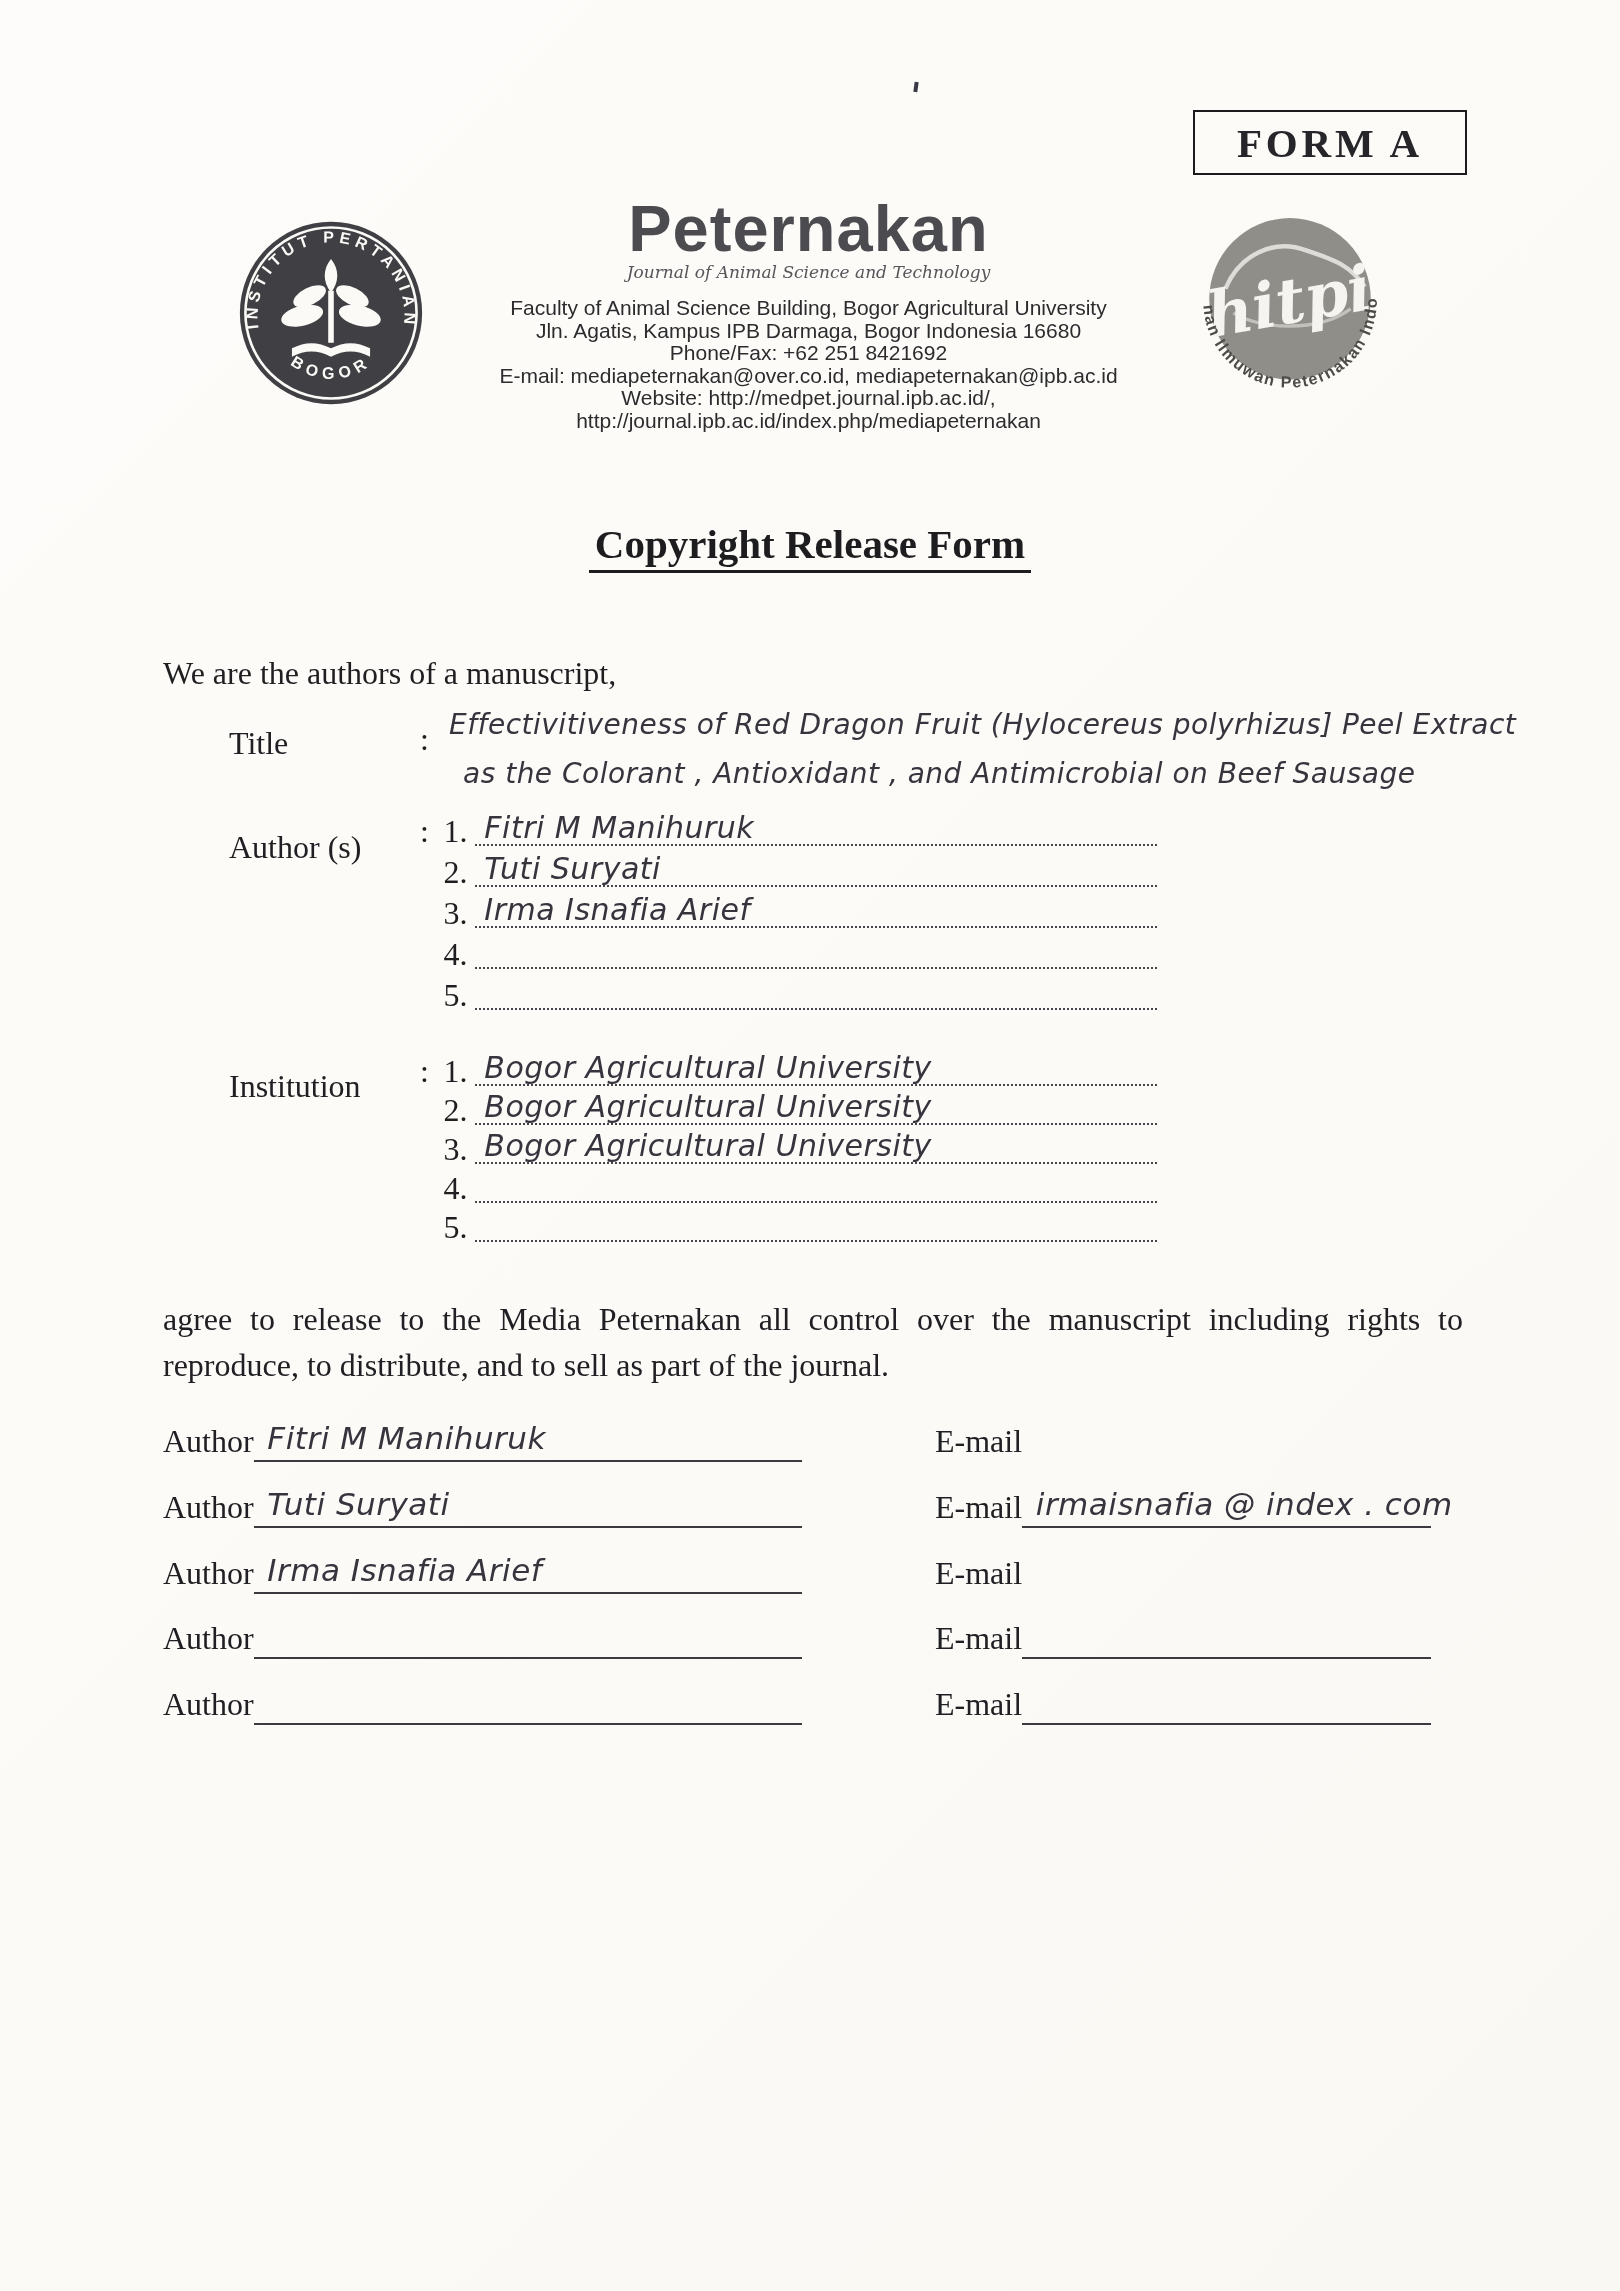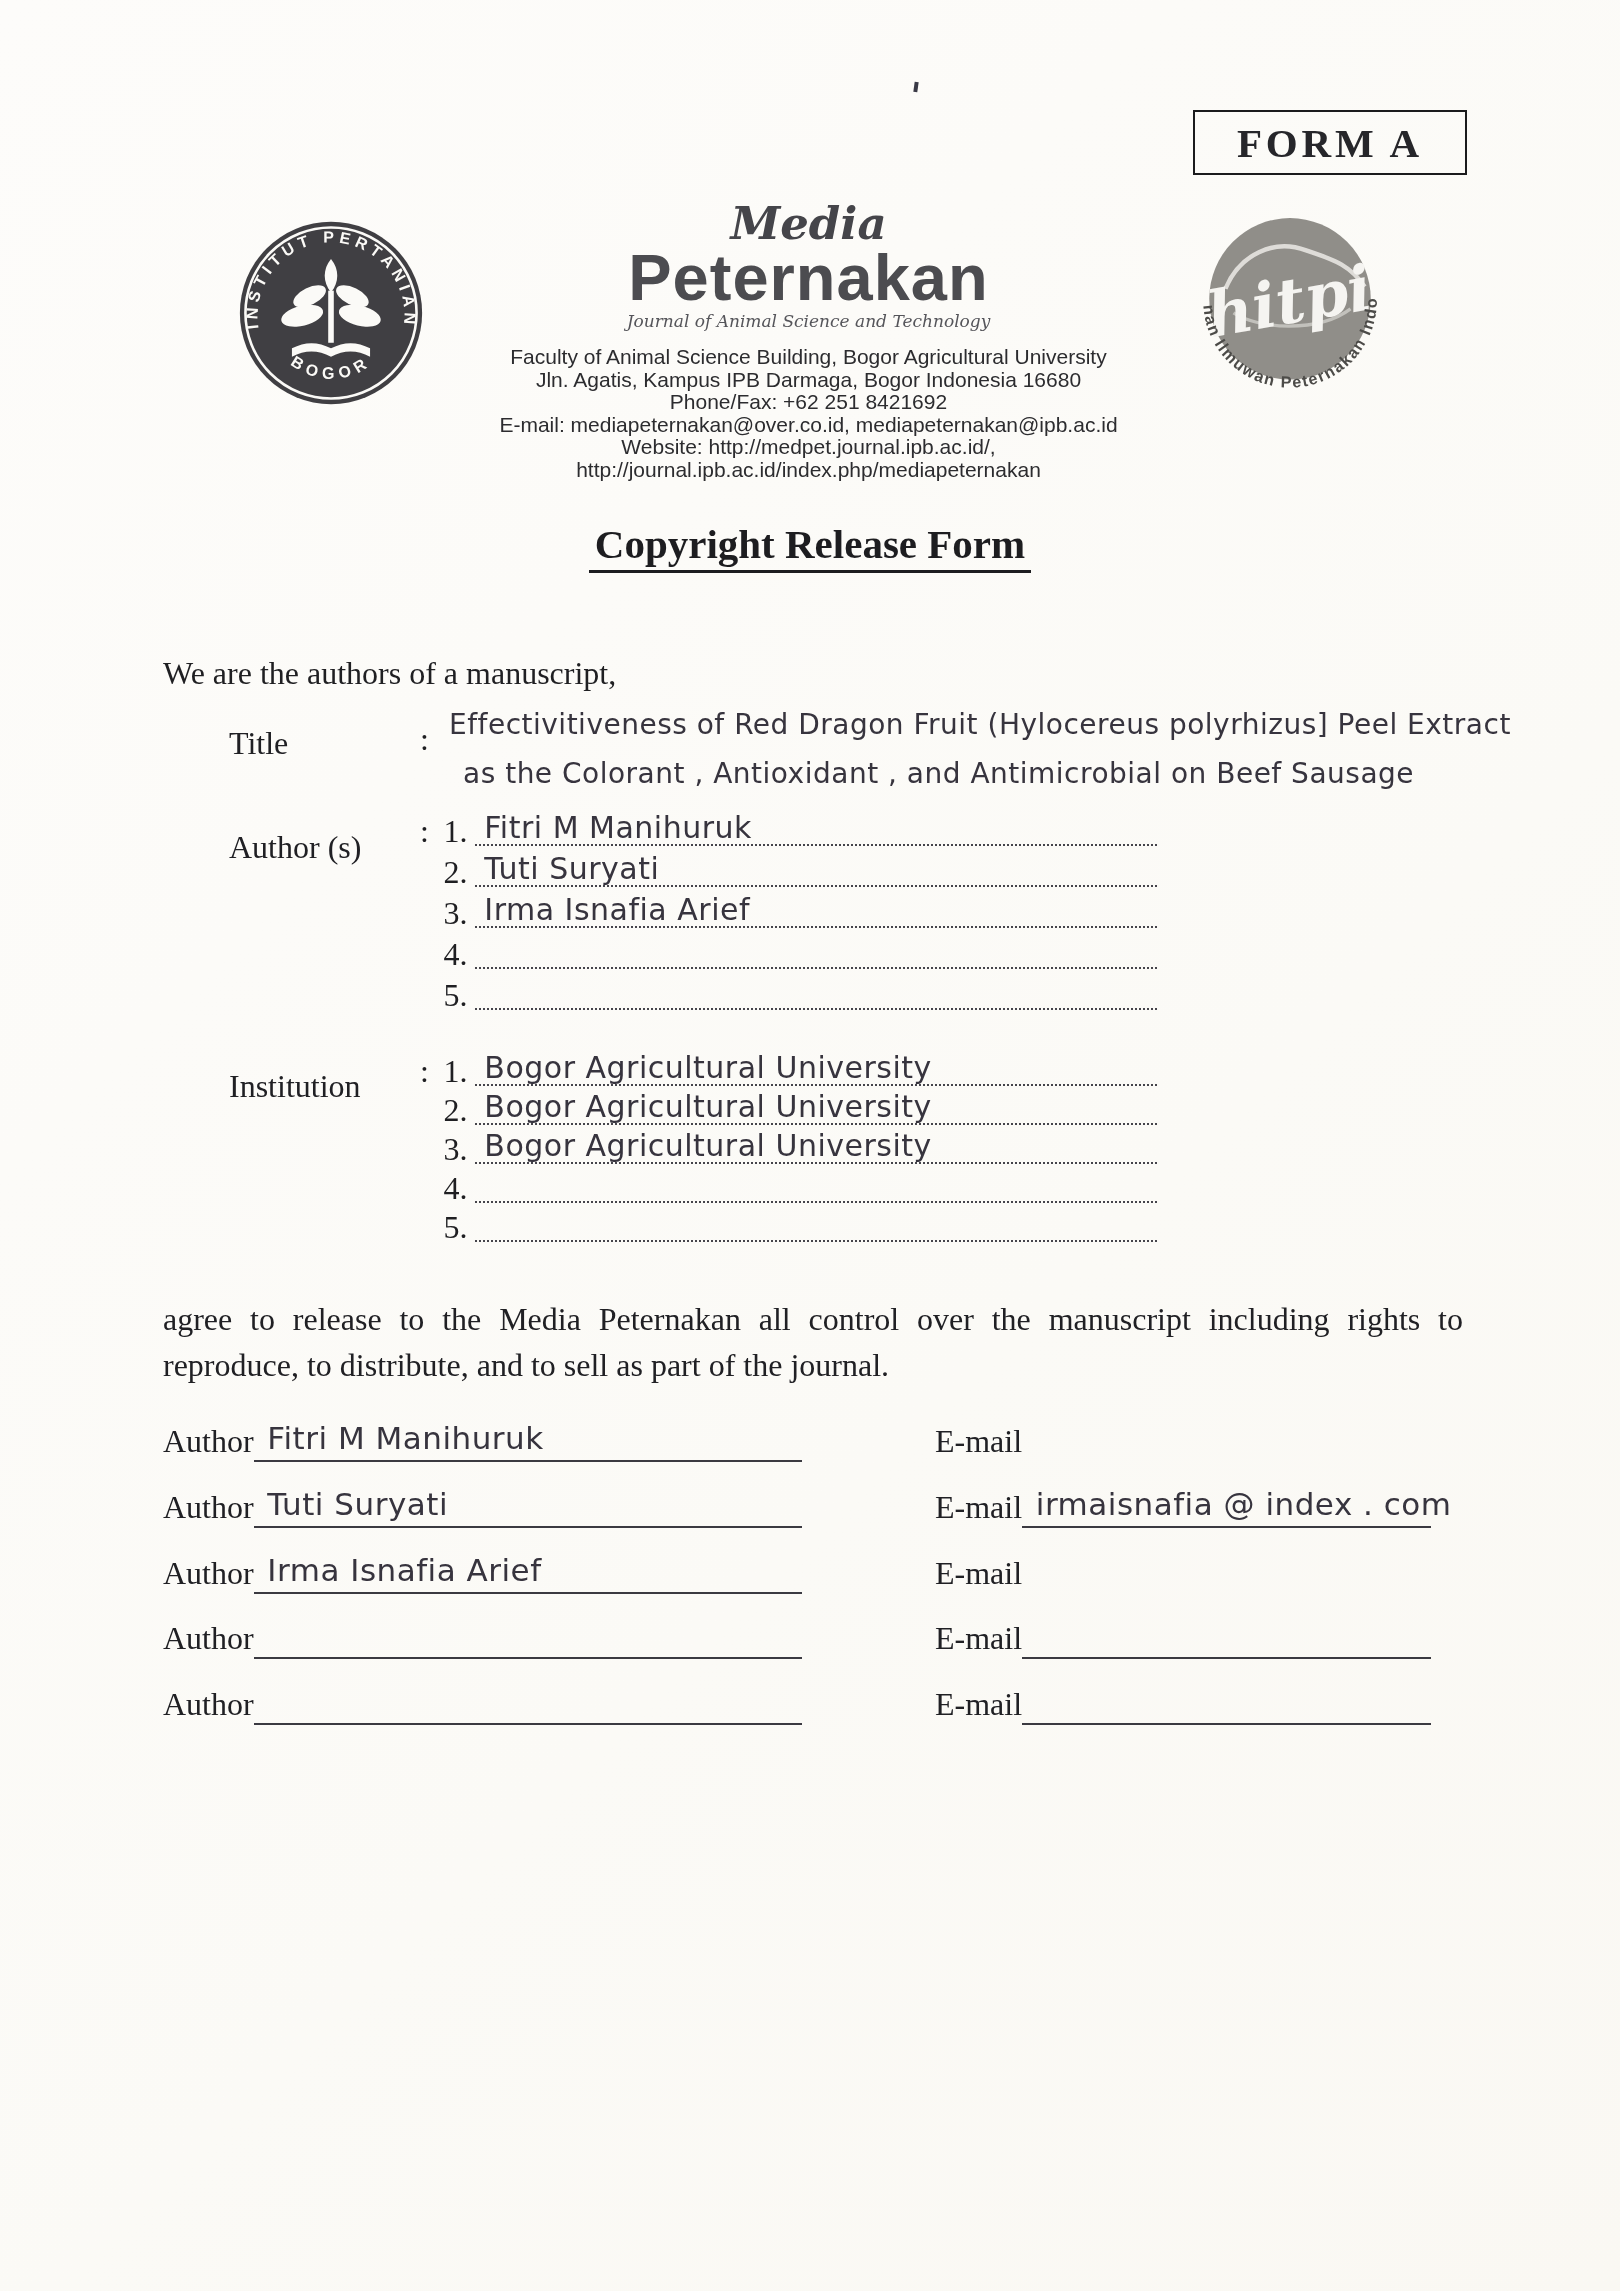--- a/index.html
+++ b/index.html
@@ -44,21 +44,21 @@
   .doc-title span{
     display:inline-block;font-weight:bold;font-size:41px;color:#1d1d20;
     border-bottom:3.9px solid #1d1d20;padding:0 5.9px 2px 5.9px;
   }
   
   .intro{position:absolute;left:163px;top:655px;font-size:32px;}
   .field-label{position:absolute;font-size:32px;color:#202024;}
   .colon{font-size:32px;}
   
   .hw{
-    font-family:"DejaVu Sans",sans-serif;
+    font-family:"DejaVu Sans",sans-serif;font-style:italic;
     color:#37343e;letter-spacing:0.5px;white-space:nowrap;
   }
   .title-colon{position:absolute;left:420px;top:721px;}
   .hw-title1{position:absolute;left:449px;top:708px;font-size:28px;}
   .hw-title2{position:absolute;left:463px;top:757px;font-size:28px;}
   
   .rows{position:absolute;left:420px;width:737px;}
   .rows-authors{top:805px;}
   .rows-institutions{top:1047px;}
   .nrow{display:flex;align-items:flex-end;height:41px;}
@@ -111,21 +111,20 @@
       <text font-family="Liberation Sans, sans-serif" font-size="8.6" font-weight="bold" fill="#fbfaf7" letter-spacing="2.6">
         <textPath href="#arcTop" startOffset="50%" text-anchor="middle">INSTITUT PERTANIAN</textPath>
       </text>
       <text font-family="Liberation Sans, sans-serif" font-size="8.6" font-weight="bold" fill="#fbfaf7" letter-spacing="3">
         <textPath href="#arcBot" startOffset="50%" text-anchor="middle">BOGOR</textPath>
       </text>
     </svg>
   </div>
 
   <div class="journal-block">
-    <div class="media-script">Media</div>
     <div class="peternakan">Peternakan</div>
     <div class="subtitle">Journal of Animal Science and Technology</div>
     <div class="address">
       <div>Faculty of Animal Science Building, Bogor Agricultural University</div>
       <div>Jln. Agatis, Kampus IPB Darmaga, Bogor Indonesia 16680</div>
       <div>Phone/Fax: +62 251 8421692</div>
       <div>E-mail: mediapeternakan@over.co.id, mediapeternakan@ipb.ac.id</div>
       <div>Website: http://medpet.journal.ipb.ac.id/, http://journal.ipb.ac.id/index.php/mediapeternakan</div>
     </div>
   </div>

